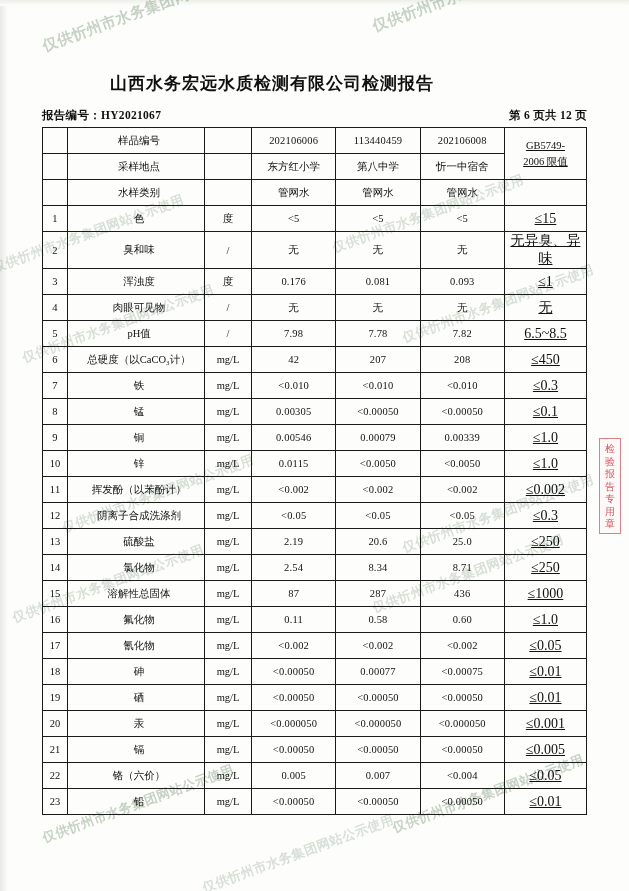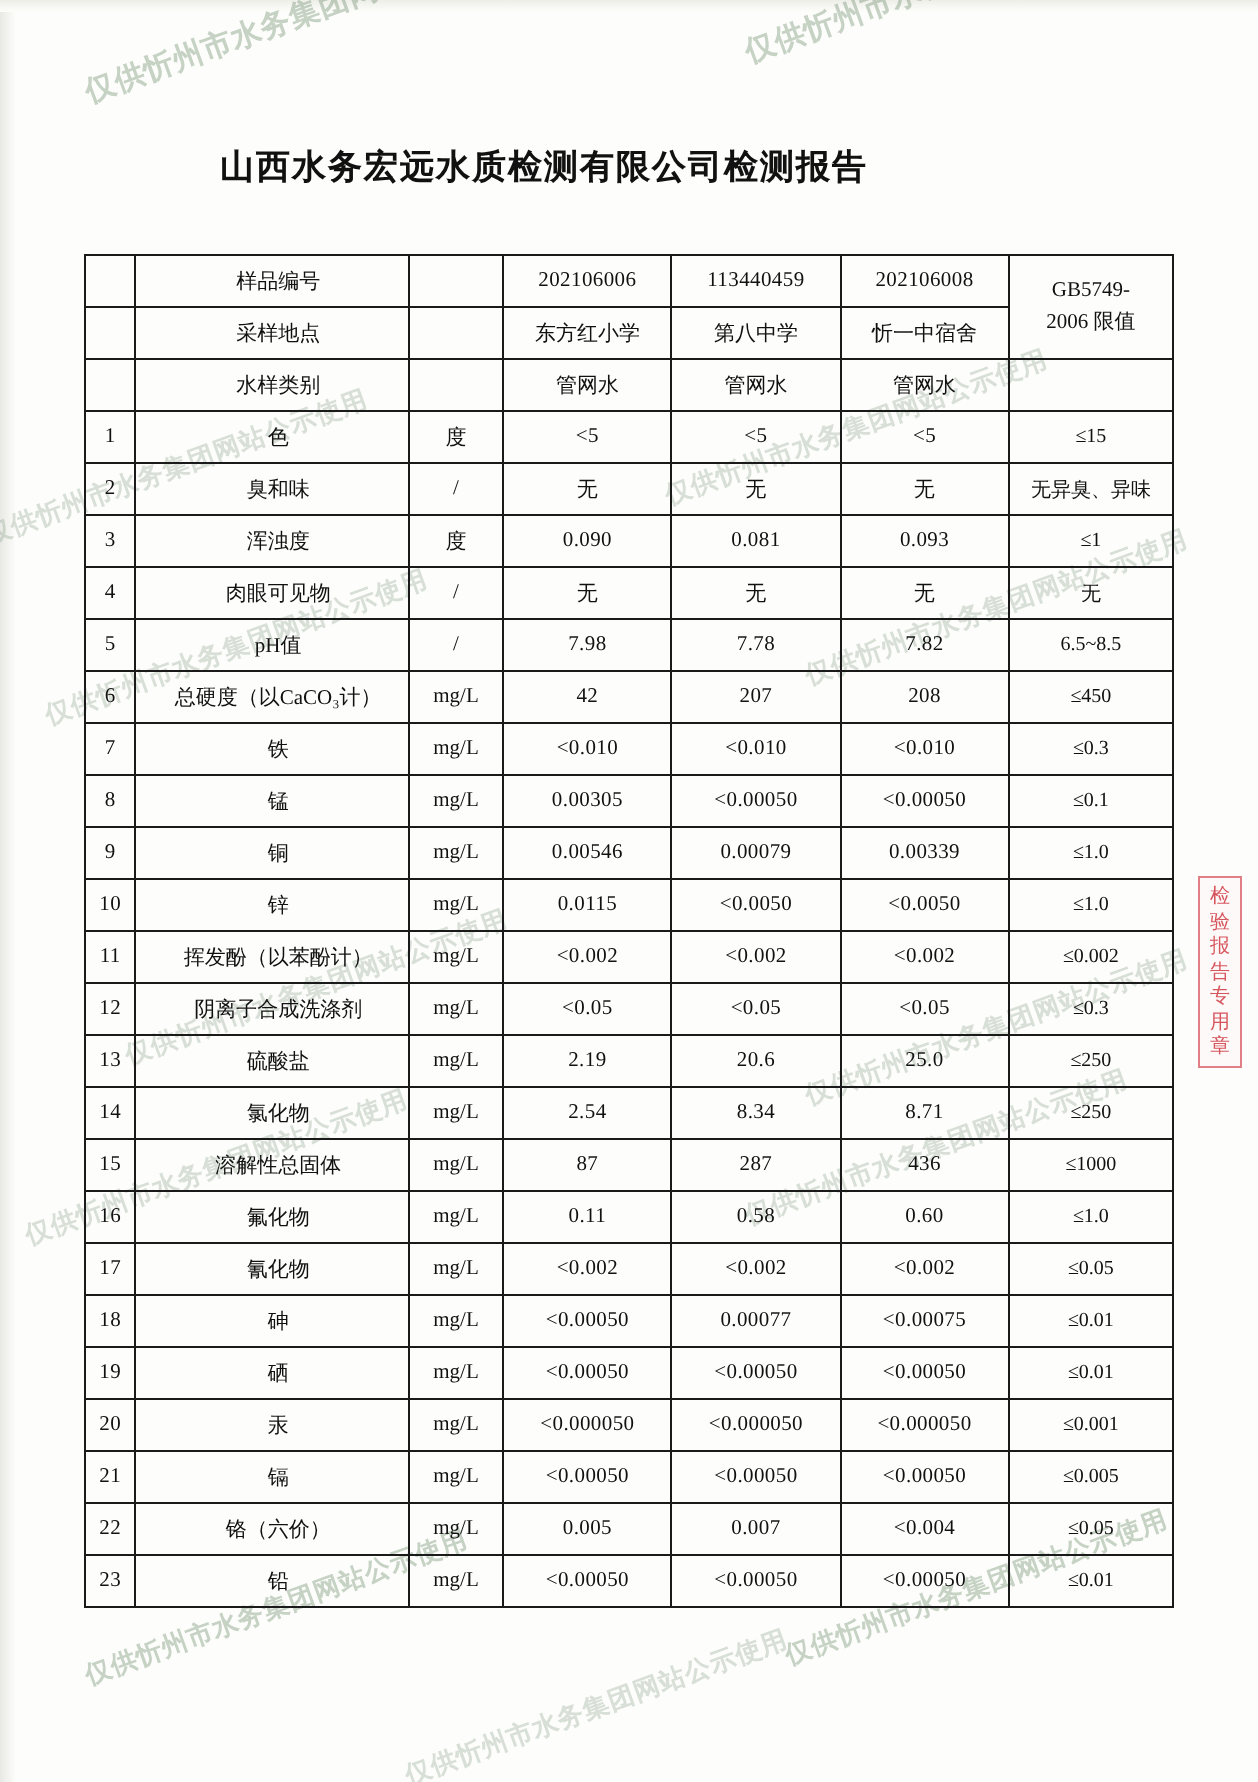--- a/index.html
+++ b/index.html
@@ -46,26 +46,26 @@
     padding:0;
     text-align:center;
     vertical-align:middle;
     height:25px;
     font-weight:normal;
   }
   .c-idx { width:22px; }
   .c-item { width:118px; text-align:left; padding-left:6px !important; }
   .c-unit { width:42px; font-family:"Liberation Serif", serif; }
   .c-val { width:76px; font-family:"Liberation Serif", serif; }
-  .c-lim { width:74px; }
+  .c-lim { width:74px;text-decoration:underline; }
 
   thead td { font-size:10.5px; }
   .hdr-item { text-align:center !important; }
   .num { font-family:"Liberation Serif", serif; letter-spacing:0.2px; }
-  .limcell { font-size:10px;margin-top:30px; }
+  .limcell { font-size:14px;margin-top:30px; }
   .lim-head { line-height:1.5; font-size:10.5px; }
 
   
   .wm {
     position:absolute;
     color:rgba(120,150,120,0.42);
     font-family:"Liberation Sans", sans-serif;
     font-size:13px;
     font-weight:bold;
     white-space:nowrap;
@@ -109,20 +109,24 @@
   <div class="wm pale" style="left:60px; top:520px;">仅供忻州市水务集团网站公示使用</div>
   <div class="wm pale" style="left:400px; top:540px;">仅供忻州市水务集团网站公示使用</div>
   <div class="wm pale" style="left:10px; top:610px;">仅供忻州市水务集团网站公示使用</div>
   <div class="wm pale" style="left:370px; top:600px;">仅供忻州市水务集团网站公示使用</div>
   <div class="wm" style="left:40px; top:830px;">仅供忻州市水务集团网站公示使用</div>
   <div class="wm" style="left:390px; top:820px;">仅供忻州市水务集团网站公示使用</div>
   <div class="wm pale" style="left:200px; top:880px;">仅供忻州市水务集团网站公示使用</div>
 
   <div class="title">山西水务宏远水质检测有限公司检测报告</div>
 
+  <div class="meta">
+    <div class="report-no"><span>报告编号：</span><span>HY2021067</span></div>
+    <div class="pager">第 6 页共 12 页</div>
+  </div>
 
   <table class="rpt">
     <thead>
       <tr>
         <td class="c-idx"></td>
         <td class="c-item hdr-item">样品编号</td>
         <td class="c-unit"></td>
         <td class="c-val num">202106006</td>
         <td class="c-val num">113440459</td>
         <td class="c-val num">202106008</td>
@@ -165,21 +169,21 @@
           <td class="c-unit">/</td>
           <td class="c-val num">无</td>
           <td class="c-val num">无</td>
           <td class="c-val num">无</td>
           <td class="c-lim limcell">无异臭、异味</td>
         </tr>
         <tr>
           <td class="c-idx num">3</td>
           <td class="c-item">浑浊度</td>
           <td class="c-unit">度</td>
-          <td class="c-val num">0.090</td>
+          <td class="c-val num">0.176</td>
           <td class="c-val num">0.081</td>
           <td class="c-val num">0.093</td>
           <td class="c-lim limcell">≤1</td>
         </tr>
         <tr>
           <td class="c-idx num">4</td>
           <td class="c-item">肉眼可见物</td>
           <td class="c-unit">/</td>
           <td class="c-val num">无</td>
           <td class="c-val num">无</td>

